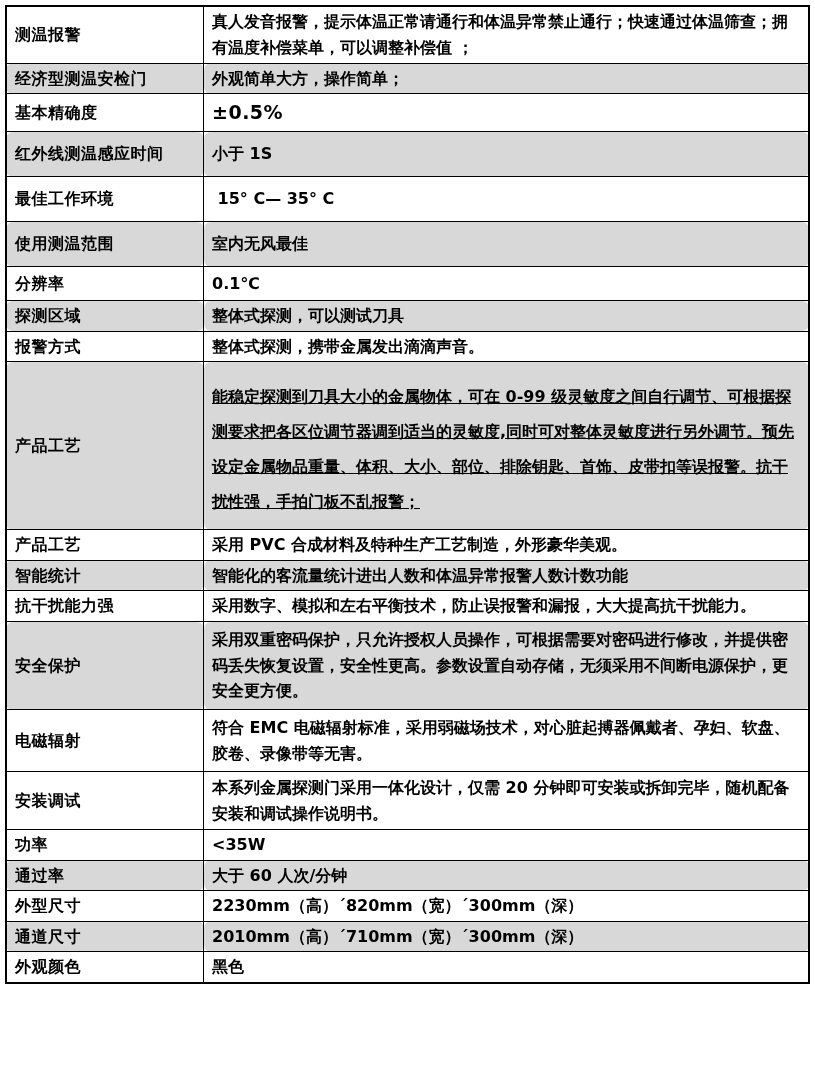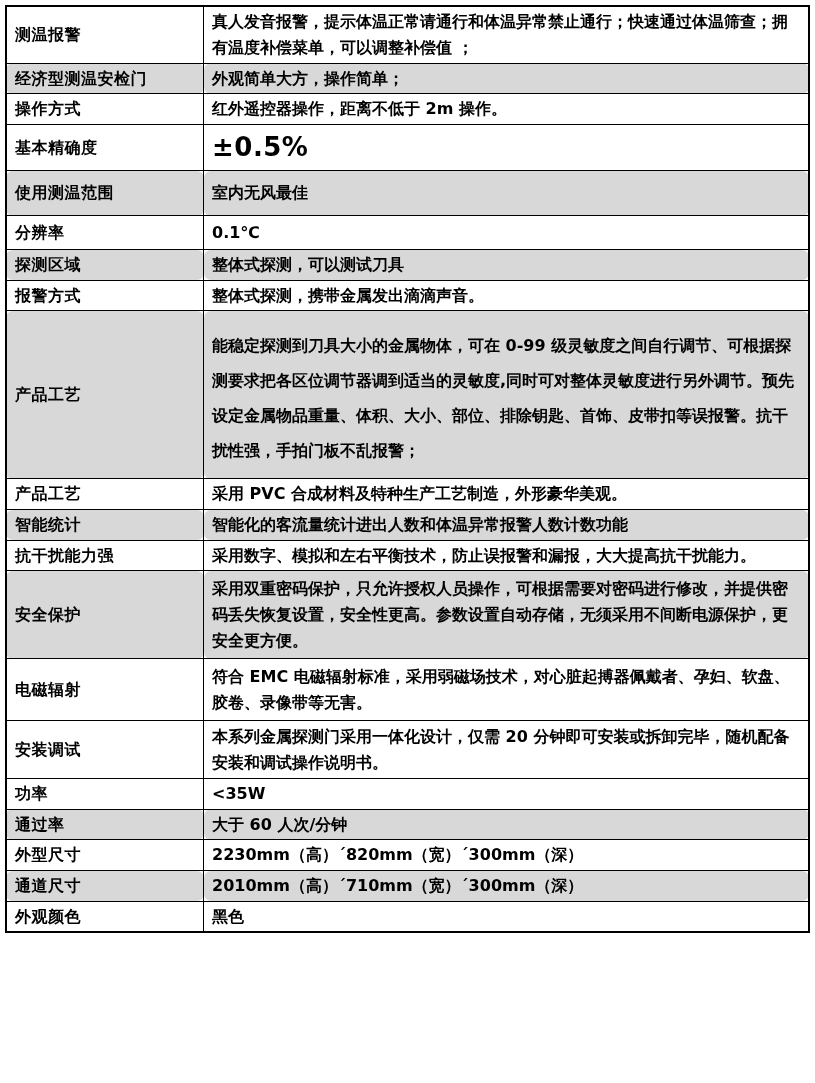--- a/index.html
+++ b/index.html
@@ -29,22 +29,22 @@
     padding-left:10px;
     letter-spacing:0.5px;
   }
   td.value{
     white-space:pre-wrap;
     padding-left:12px;
     word-break:break-all;
   }
   td.va-top{vertical-align:top;padding-top:4px;}
   tr.shaded td{background:#d8d8d8;border-radius:7px;}
-  tr.emphasis td.value{font-size:26px;letter-spacing:0.5px;}
-  tr.loose td.value{line-height:2.18;padding-top:10px;}
+  tr.emphasis td.value{font-size:19px;letter-spacing:0.5px;}
+  tr.loose td.value{line-height:2.18;padding-top:10px;text-decoration:underline;}
   
   tr.r1{height:57px}  tr.r2{height:30px}  tr.r3{height:30px}
   tr.r4{height:56px}  tr.r5{height:38px}  tr.r6{height:45px}
   tr.r7{height:45px}  tr.r8{height:45px}  tr.r9{height:34px}
   tr.r10{height:26px} tr.r11{height:26px} tr.r12{height:168px}
   tr.r13{height:27px} tr.r14{height:27px} tr.r15{height:27px}
   tr.r16{height:88px} tr.r17{height:62px} tr.r18{height:58px}
   tr.r19{height:28px} tr.r20{height:28px} tr.r21{height:28px}
   tr.r22{height:28px} tr.r23{height:28px} tr.r24{height:28px}
 </style>
@@ -55,27 +55,31 @@
   <table class="spec">
     <tbody id="spec-body">
         <tr class="r1">
           <td class="label va-top">测温报警</td>
           <td class="value va-top">真人发音报警，提示体温正常请通行和体温异常禁止通行；快速通过体温筛查；拥有温度补偿菜单，可以调整补偿值 ；</td>
         </tr>
         <tr class="r2 shaded">
           <td class="label">经济型测温安检门</td>
           <td class="value">外观简单大方，操作简单；</td>
         </tr>
-        <tr class="r3">
-          <td class="label">操作方式</td>
-          <td class="value">红外遥控器操作，距离不低于 2m 操作。</td>
-        </tr>
         <tr class="r5 emphasis">
           <td class="label">基本精确度</td>
           <td class="value">±0.5%</td>
+        </tr>
+        <tr class="r6 shaded">
+          <td class="label">红外线测温感应时间</td>
+          <td class="value">小于 1S</td>
+        </tr>
+        <tr class="r7">
+          <td class="label">最佳工作环境</td>
+          <td class="value">&nbsp;15° C— 35° C</td>
         </tr>
         <tr class="r8 shaded">
           <td class="label">使用测温范围</td>
           <td class="value">室内无风最佳</td>
         </tr>
         <tr class="r9">
           <td class="label">分辨率</td>
           <td class="value">0.1℃</td>
         </tr>
         <tr class="r10 shaded">

